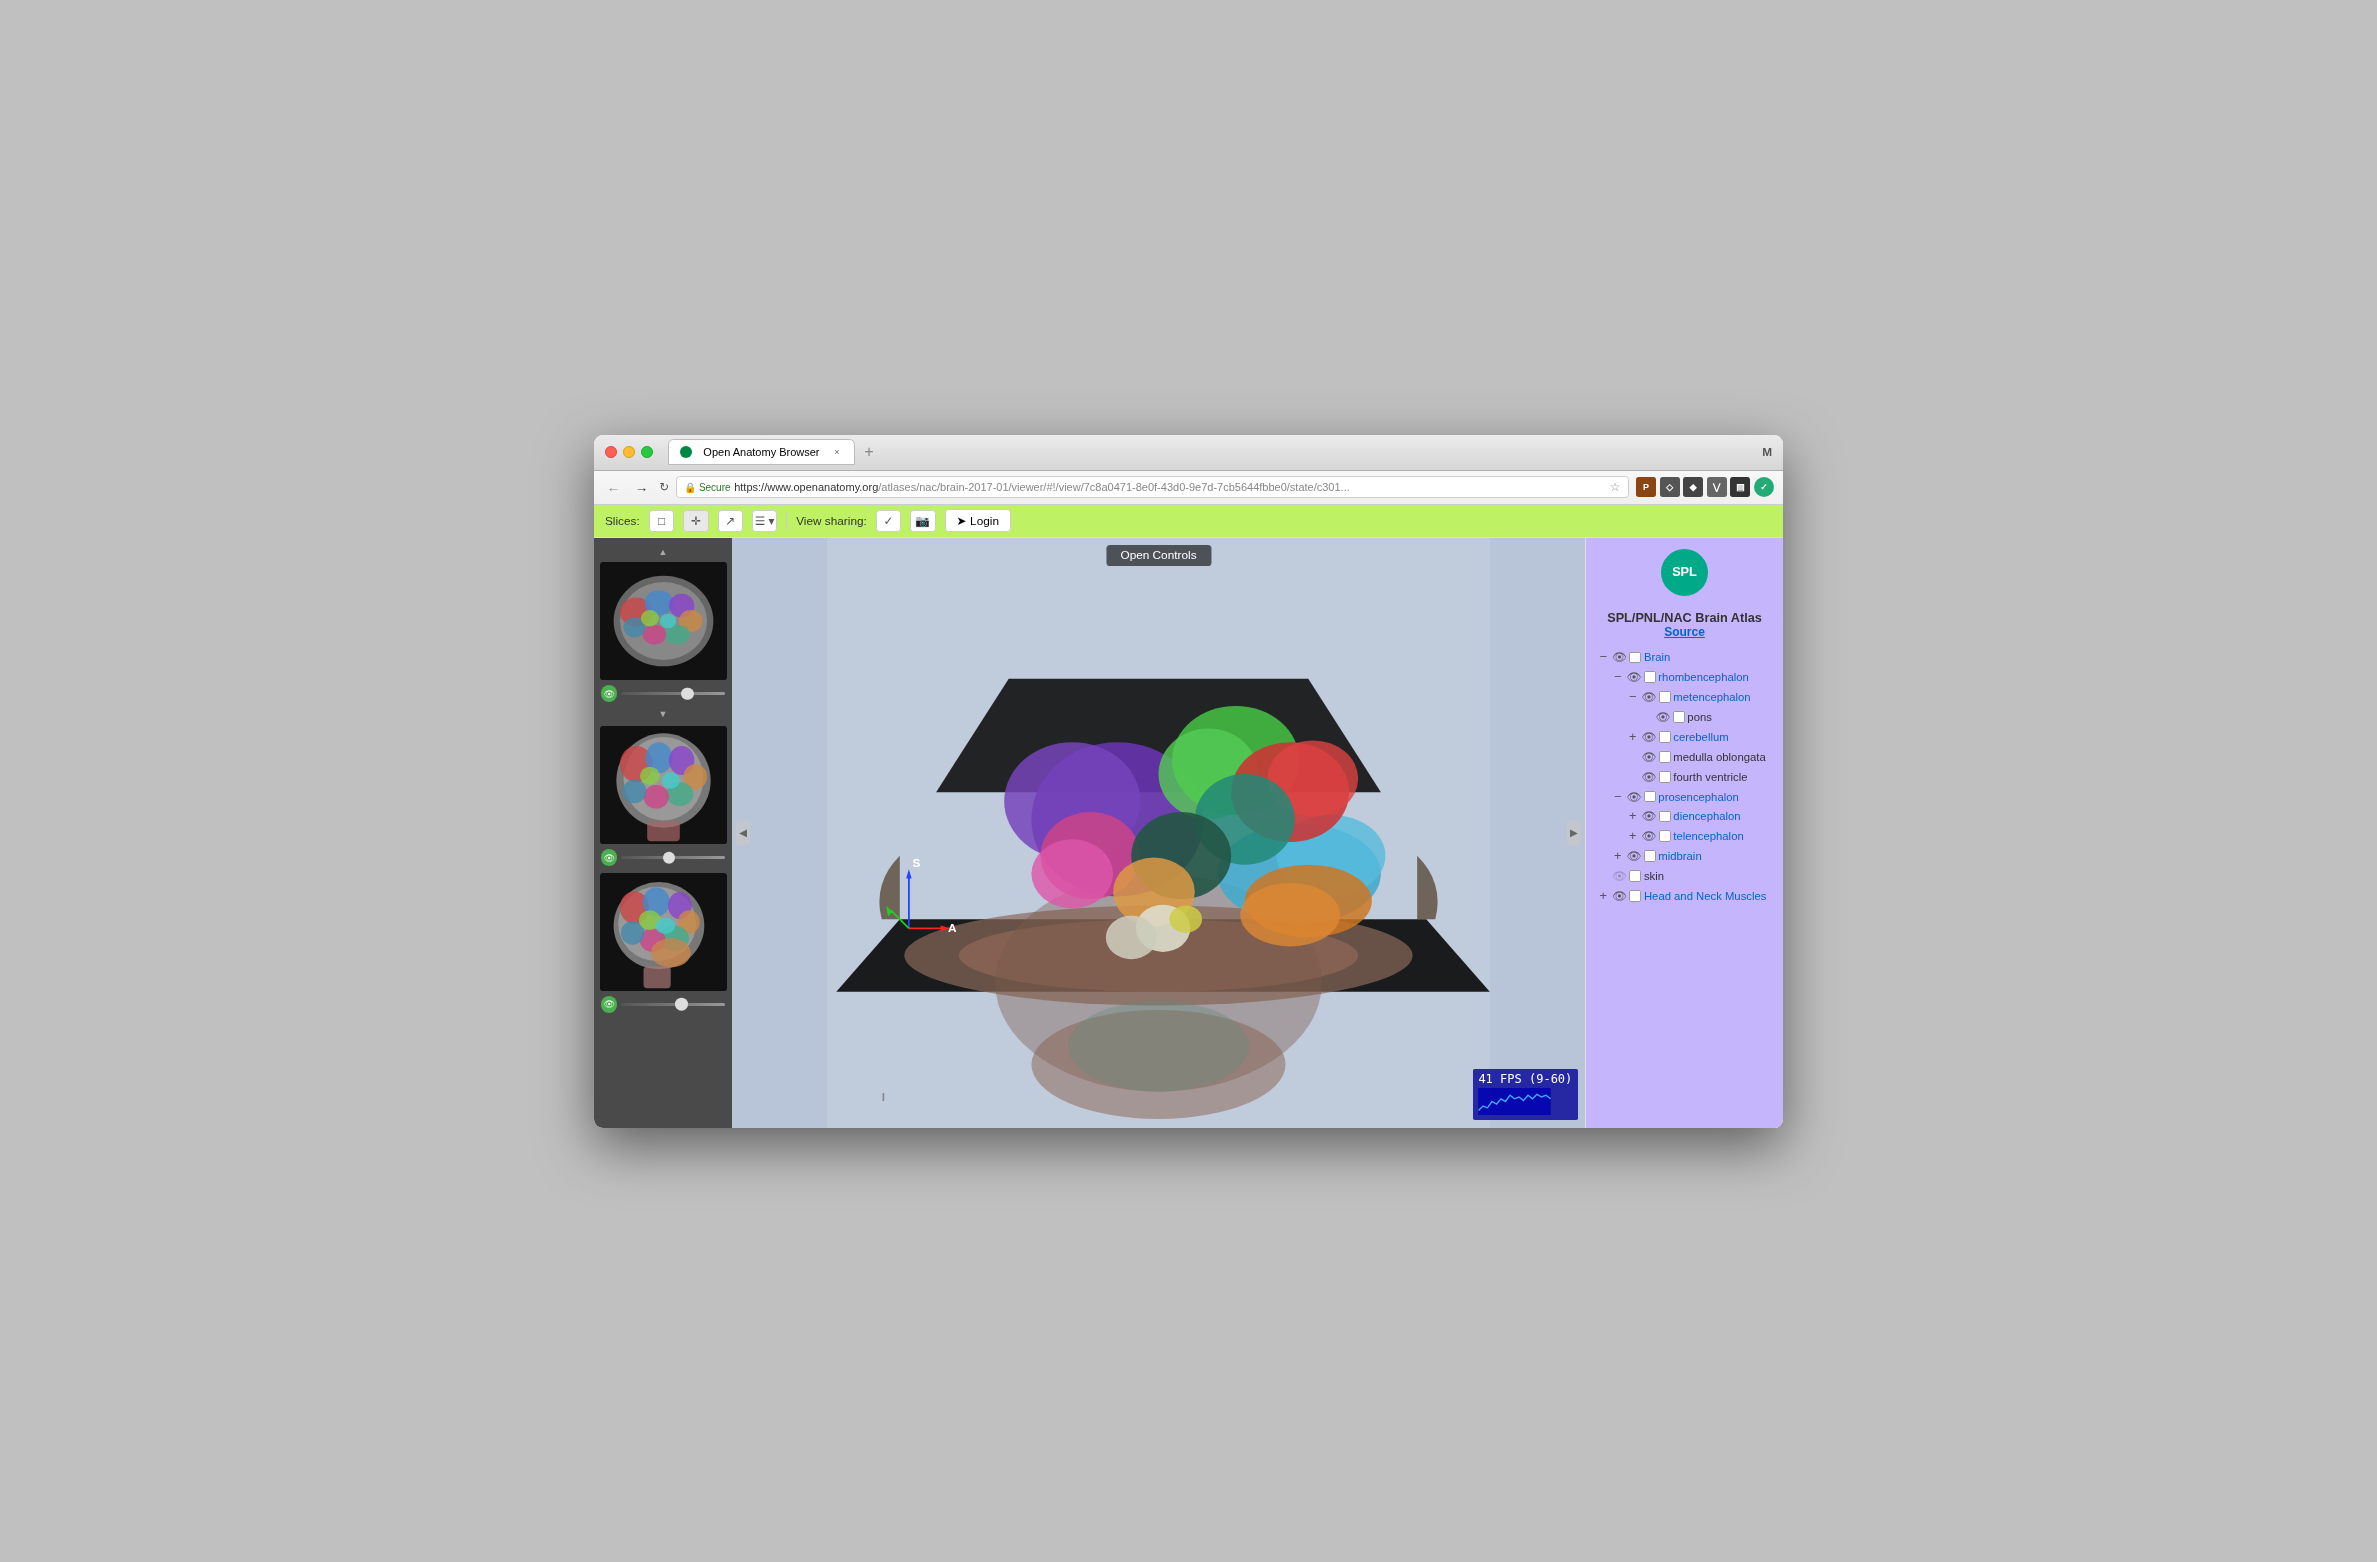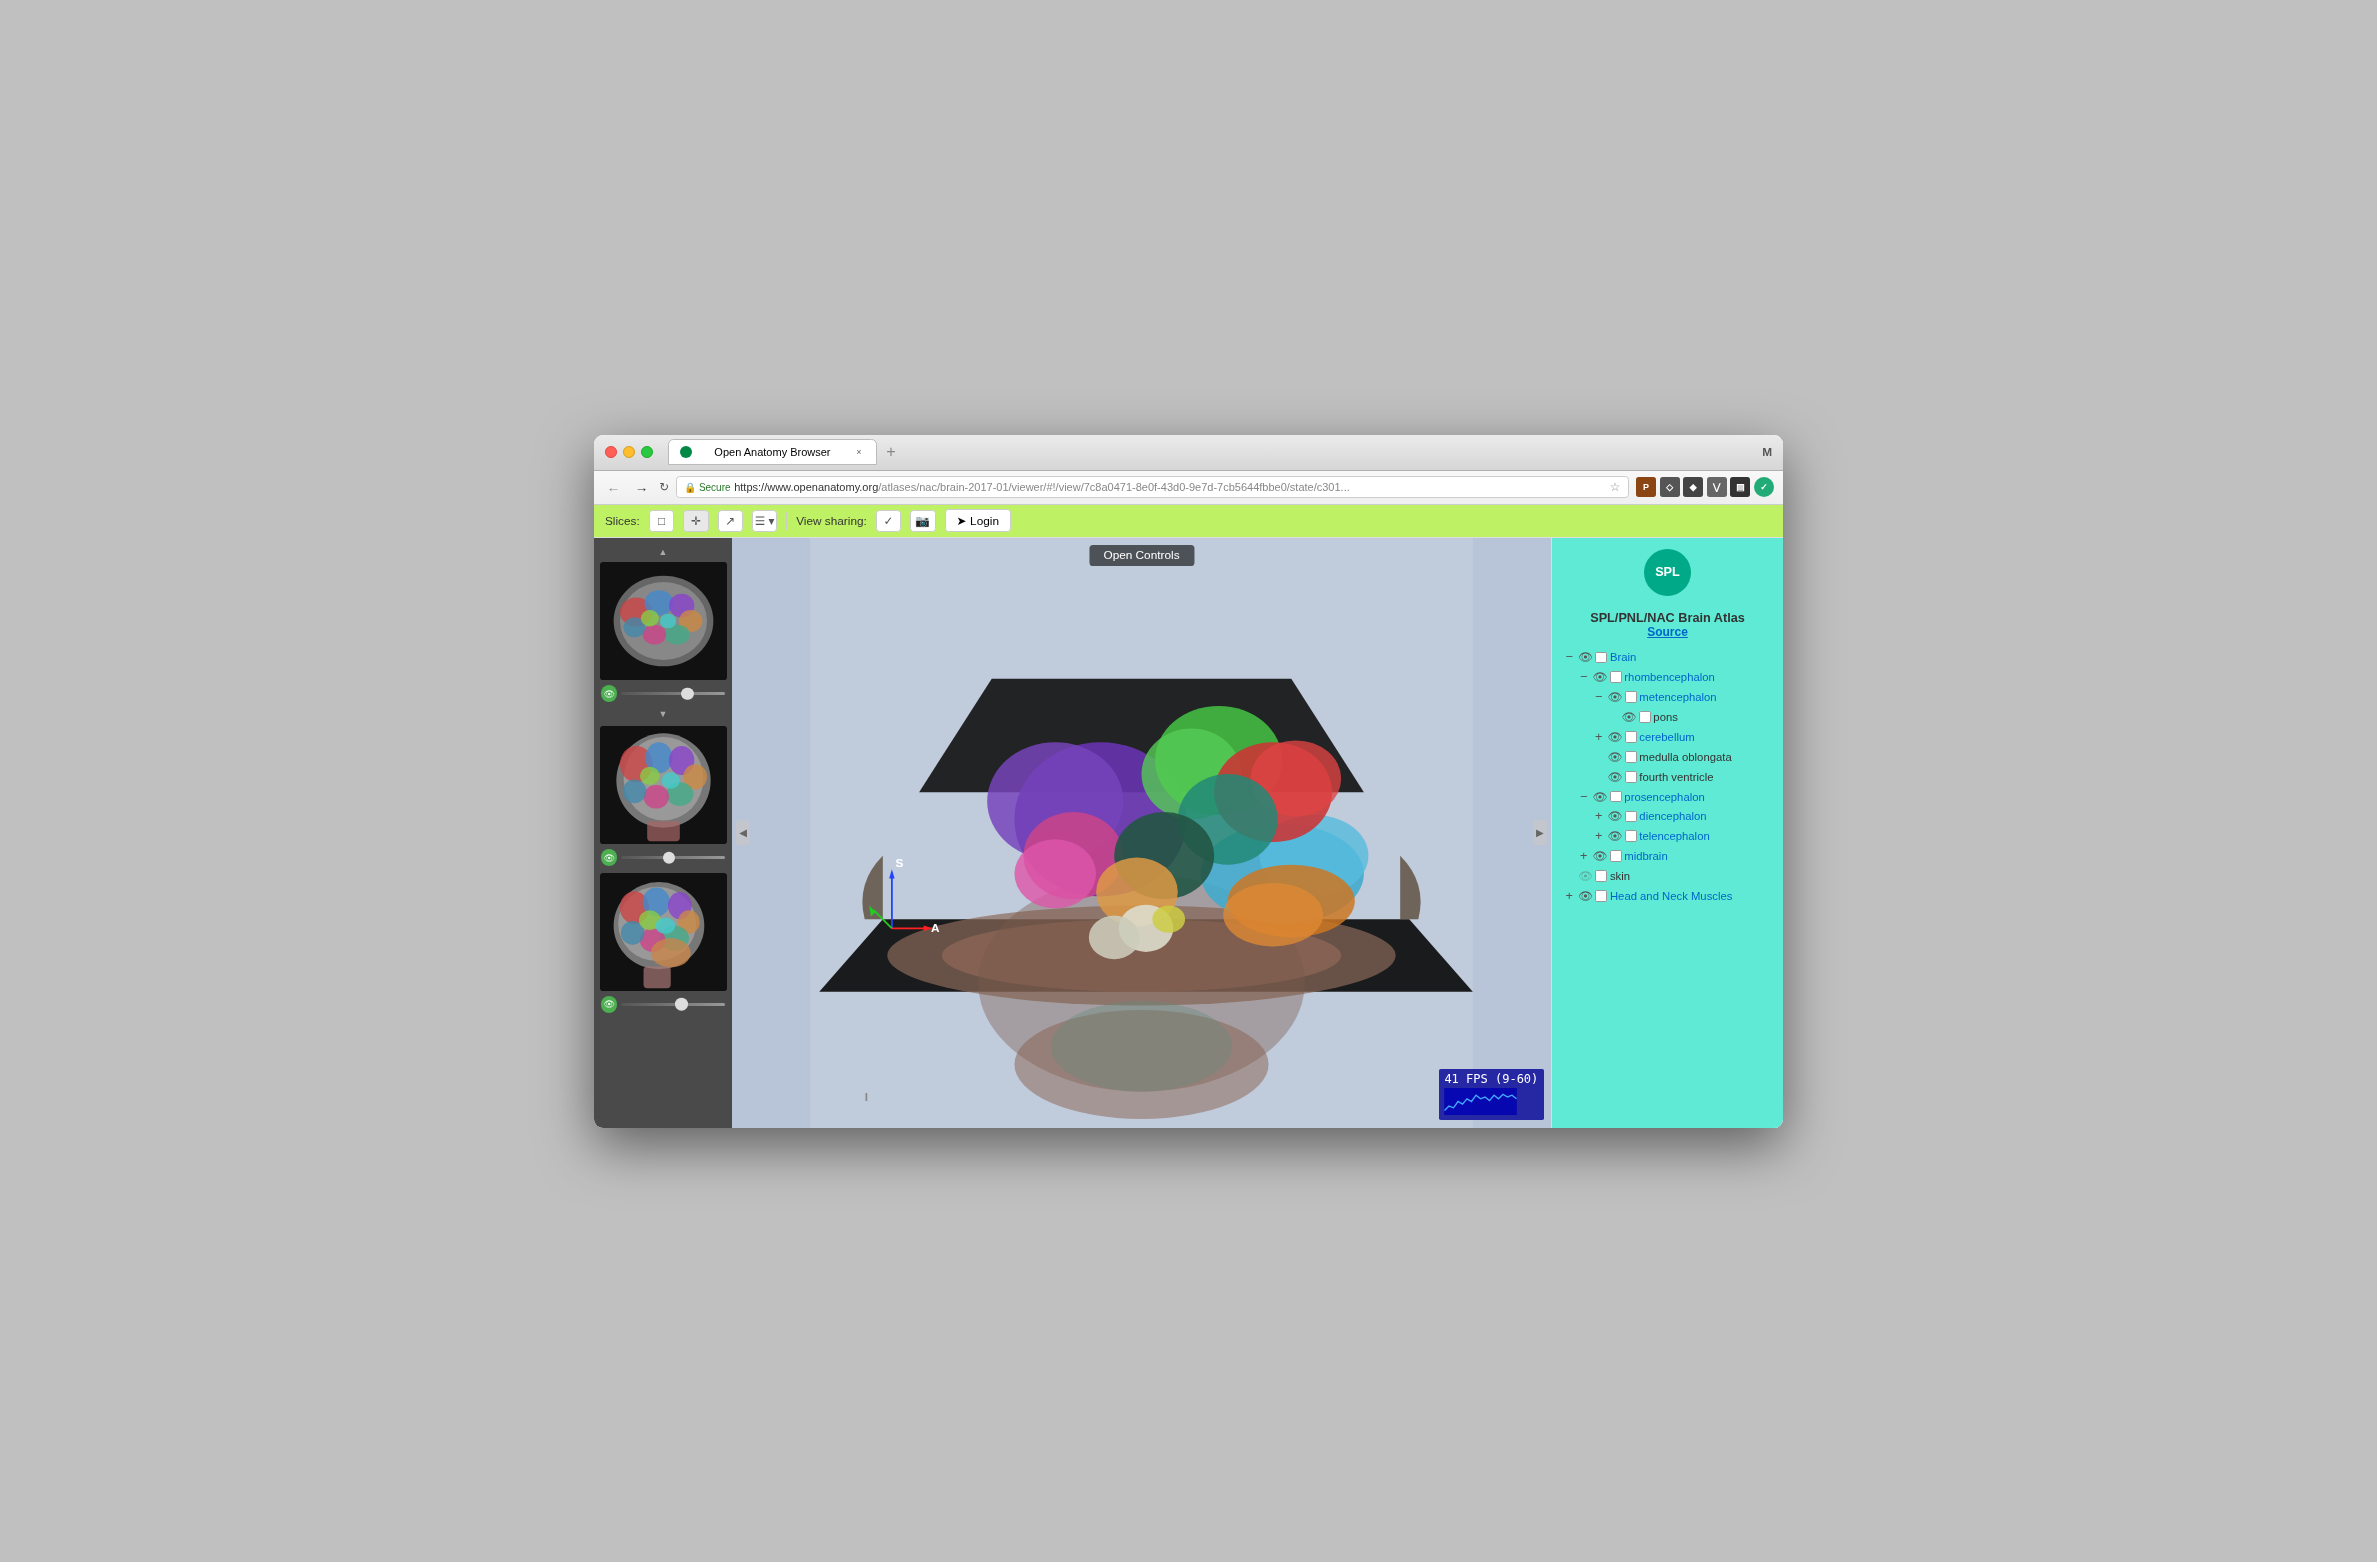--- a/index.html
+++ b/index.html
@@ -52,21 +52,21 @@
       gap: 3.6px;
     }
     .tab {
       background: #fff;
       border: 0.9px solid #bbb;
       border-radius: 5.4px 5.4px 0 0;
       padding: 4.5px 11px;
       font-size: 11px;
       display: flex;
       align-items: center;
-      gap: 22px;
+      gap: 11px;
       height: 25.4px;
     }
     .tab-favicon {
       width: 12.7px;
       height: 12.7px;
       background: #008844;
       border-radius: 50%;
       display: inline-block;
       flex-shrink: 0;
     }
@@ -381,22 +381,22 @@
     }
     .fps-graph {
       width: 73px;
       height: 27px;
       background: rgba(0,0,180,0.5);
       margin-top: 1.8px;
     }
 
     
     .structure-panel {
-      width: 232px;
-      background: #5eead4;
+      width: 198px;
+      background: #c4b5fd;
       border-left: 0.9px solid #ddd;
       overflow-y: auto;
       padding: 11px 7.3px;
     }
 
     .spl-logo {
       display: flex;
       flex-direction: column;
       align-items: center;
       margin-bottom: 7.3px;

